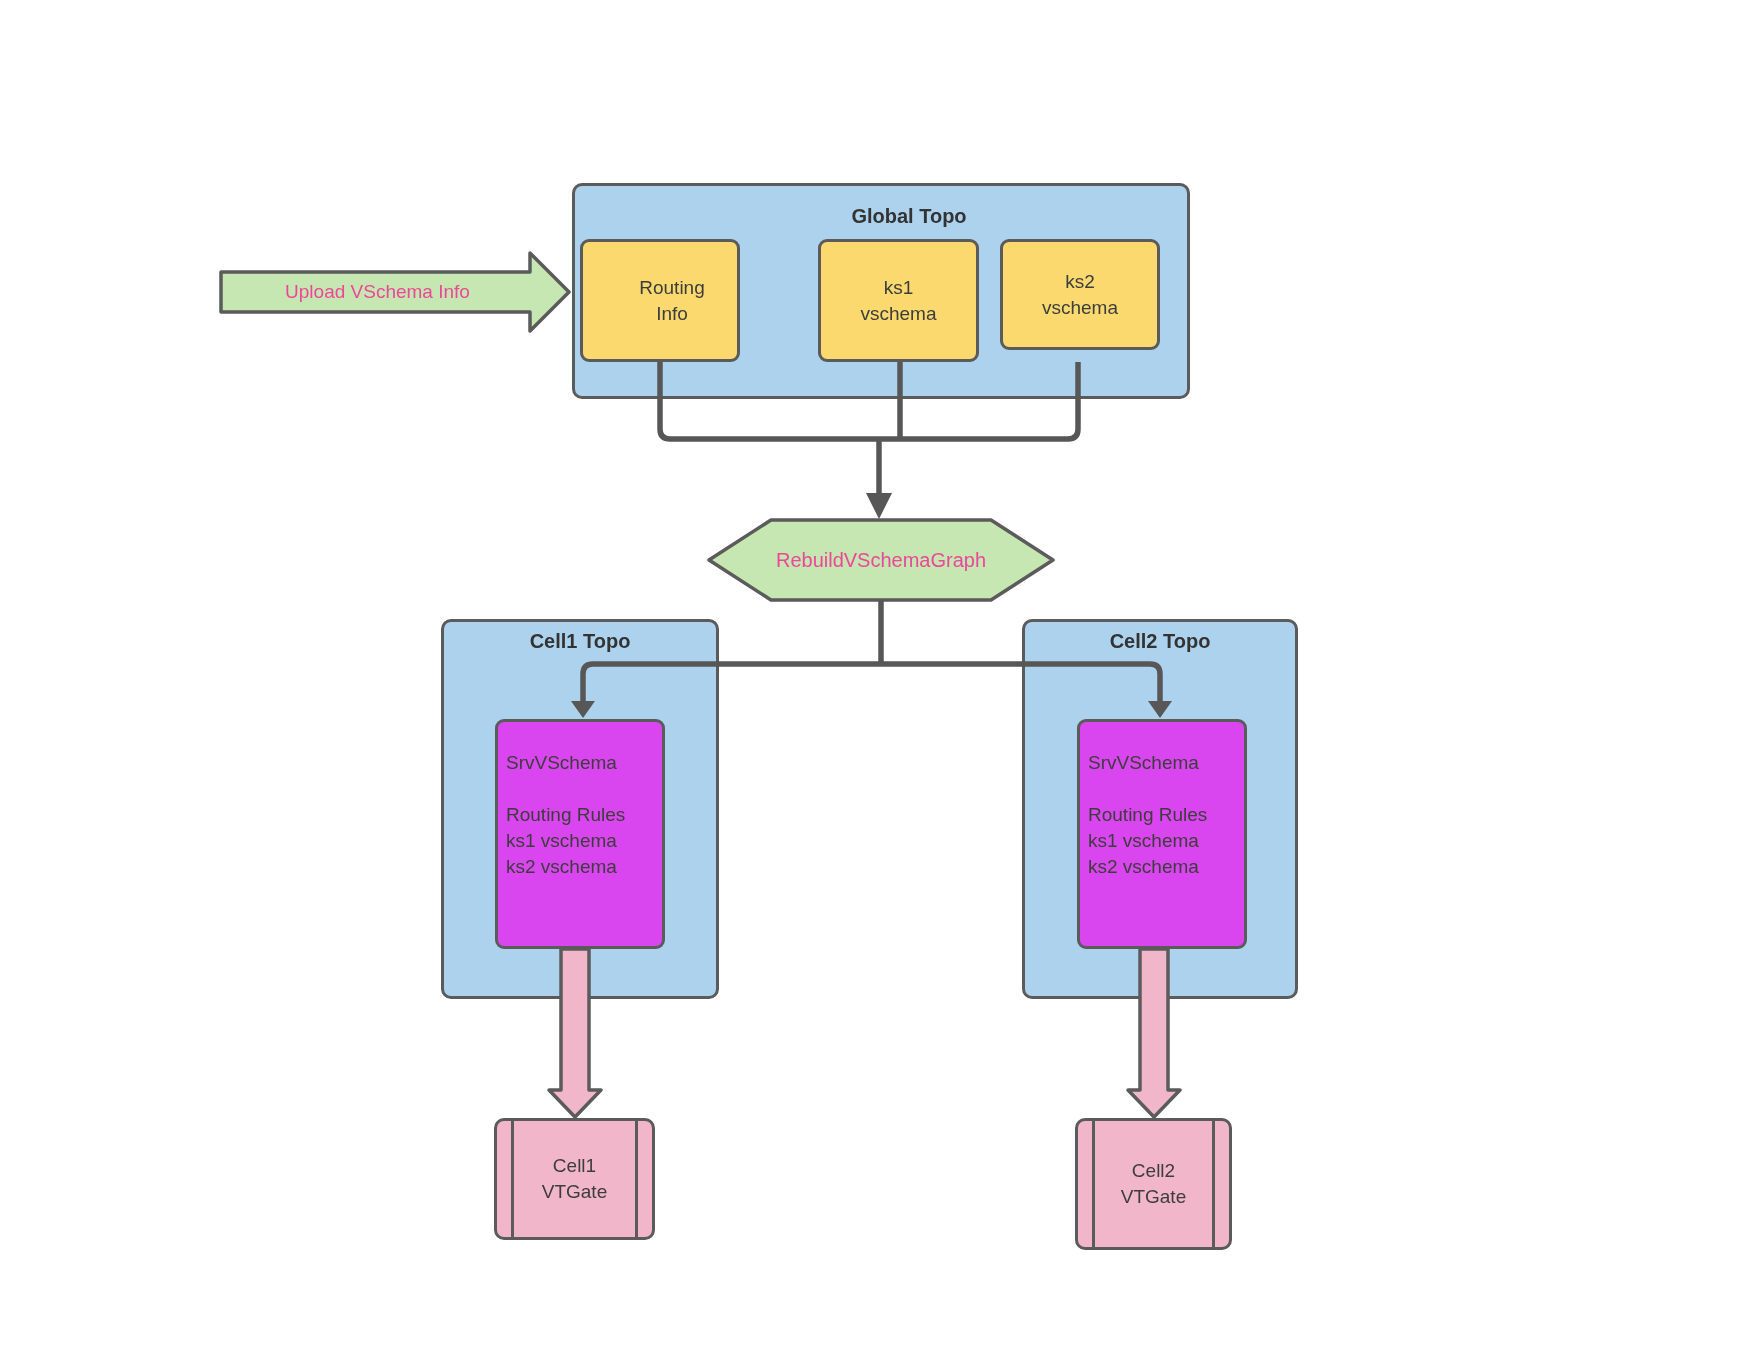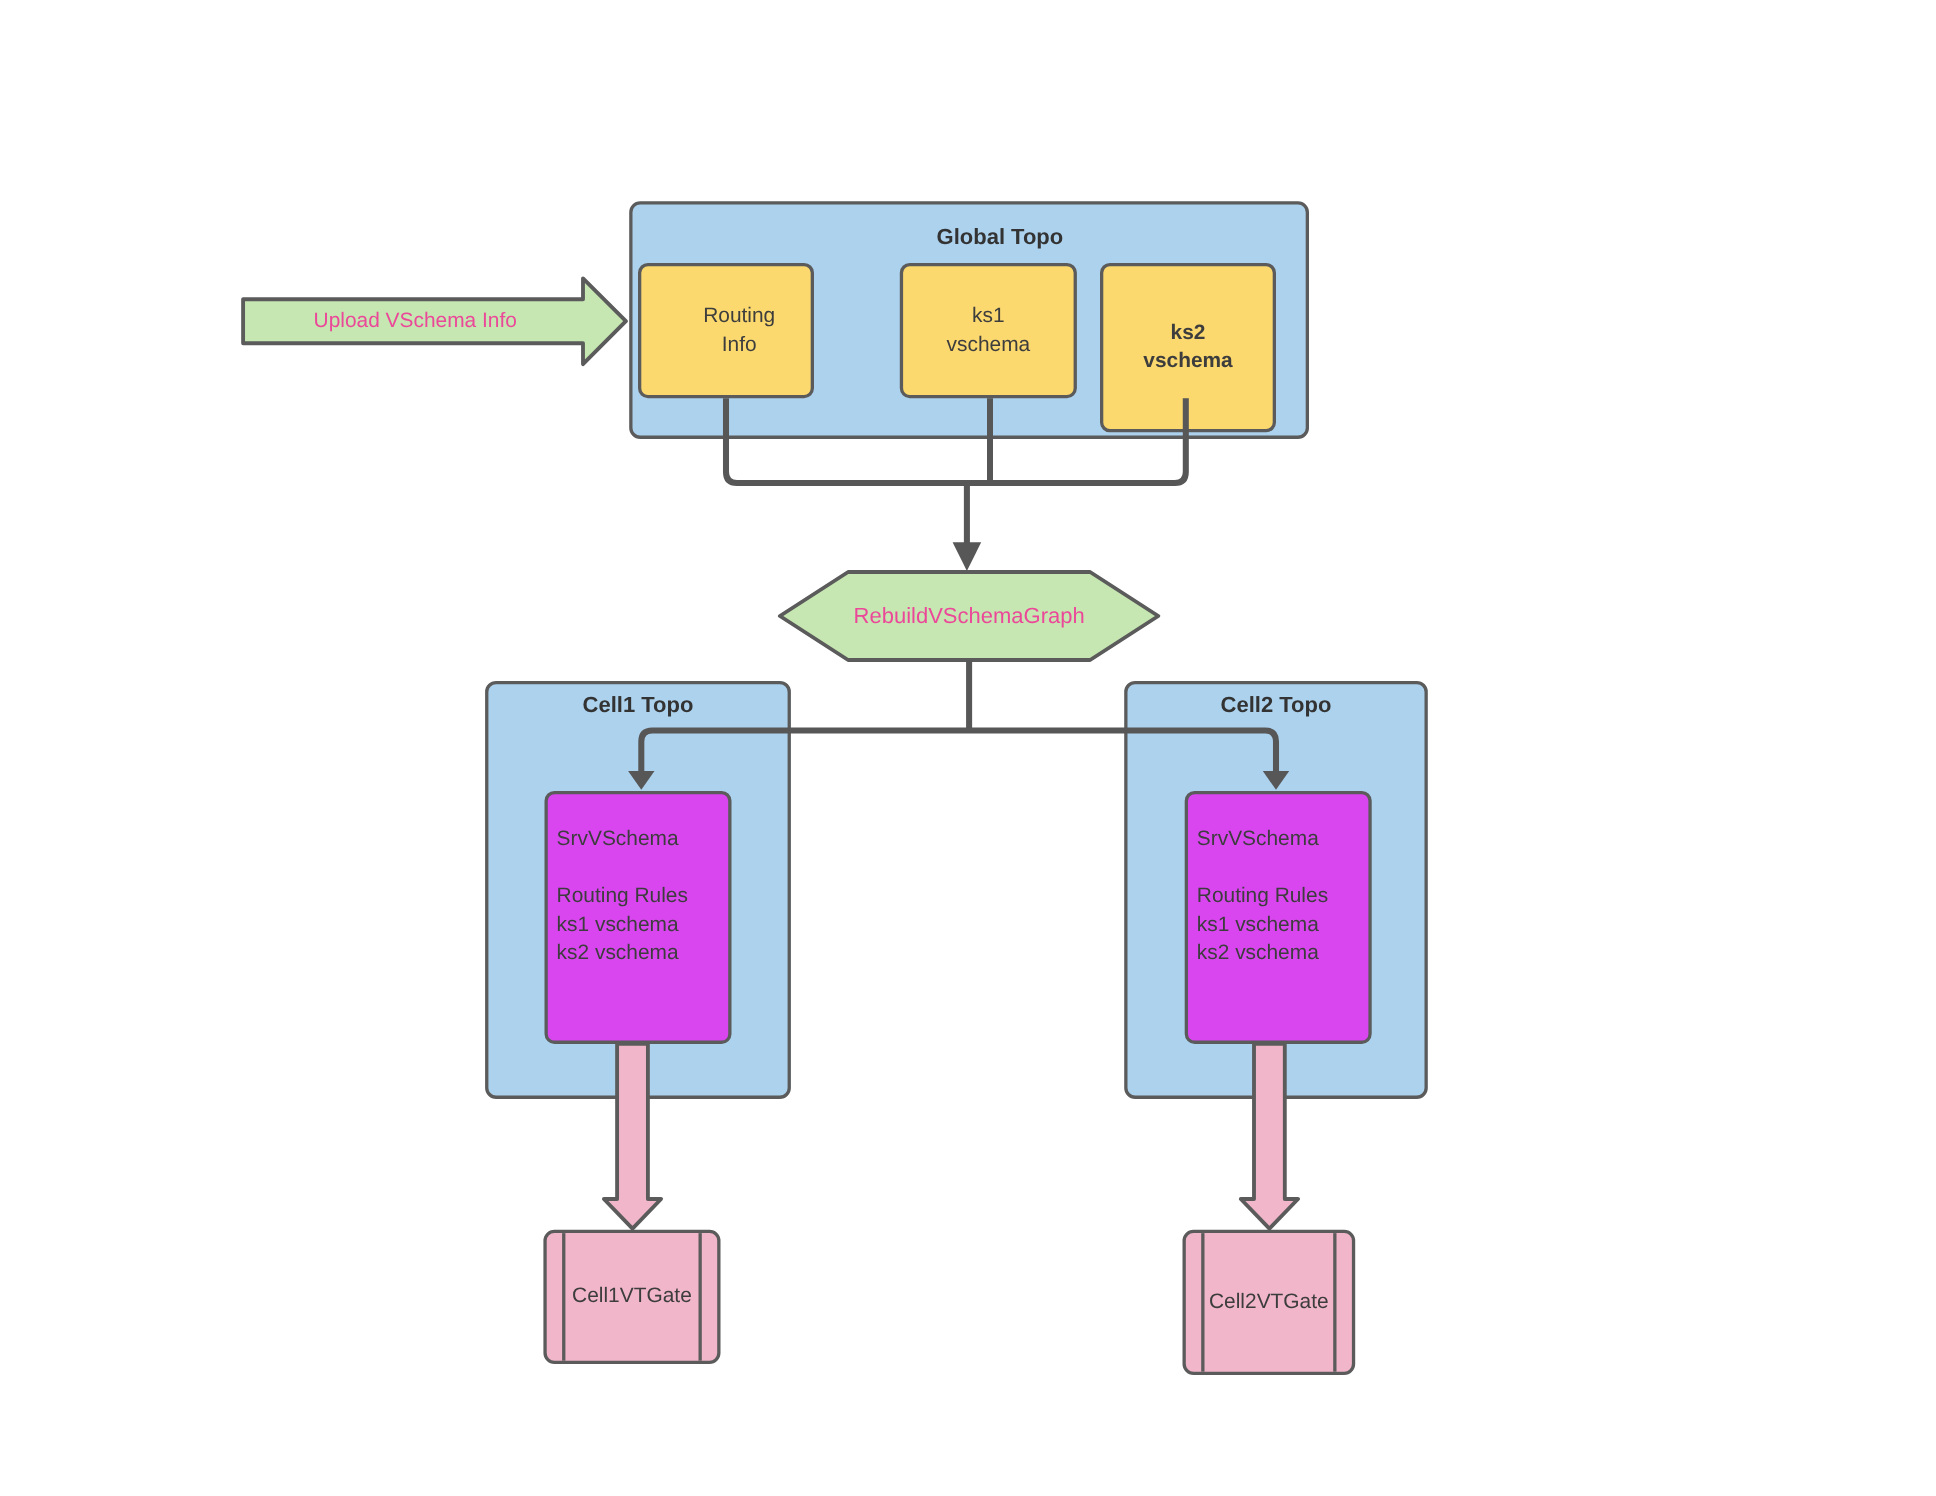--- a/index.html
+++ b/index.html
@@ -20,21 +20,21 @@
     color:#333333;
   }
   .srv-box{
     background:#d946ef;border-radius:9px;font-size:19px;line-height:26px;
     color:#3d3d3d;padding:28px 6px 0 8px;
   }
   .srv-title{display:block;}
   .srv-spacer{height:26px;}
   .srv-item{display:block;}
   .vtgate{
-    background:#f2b6cb;border-radius:10px;display:flex;flex-direction:row;
+    background:#f2b6cb;border-radius:10px;display:flex;flex-direction:column;
     justify-content:center;align-items:center;text-align:center;
     font-size:19px;line-height:26px;color:#3d3d3d;
   }
   .vtgate-bar{position:absolute;top:0;bottom:0;width:3px;background:#5b5b5b;}
   .bar-left{left:14px;}
   .bar-right{right:14px;}
   .float-label{
     position:absolute;z-index:3;text-align:center;font-size:19px;color:#ec4899;
   }
   .hex-label{font-size:20px;line-height:28px;}
@@ -49,21 +49,21 @@
   <div class="topo-title" style="left:572px;top:205px;width:674px;">Global Topo</div>
 
   <div class="box store-yellow" style="left:580px;top:239px;width:160px;height:123px;padding-left:24px;">
     <span class="line2">Routing</span>
     <span class="line2">Info</span>
   </div>
   <div class="box store-yellow" style="left:818px;top:239px;width:161px;height:123px;">
     <span class="line2">ks1</span>
     <span class="line2">vschema</span>
   </div>
-  <div class="box store-yellow" style="left:1000px;top:239px;width:160px;height:154px;font-weight:bold;">
+  <div class="box store-yellow" style="left:1000px;top:239px;width:160px;height:111px;">
     <span class="line2">ks2</span>
     <span class="line2">vschema</span>
   </div>
 
   <div class="box container-blue" style="left:441px;top:619px;width:278px;height:380px;"></div>
   <div class="topo-title" style="left:441px;top:630px;width:278px;">Cell1 Topo</div>
   <div class="box srv-box" style="left:495px;top:719px;width:170px;height:230px;">
     <span class="srv-title">SrvVSchema</span>
     <div class="srv-spacer"></div>
     <span class="srv-item">Routing Rules</span>

